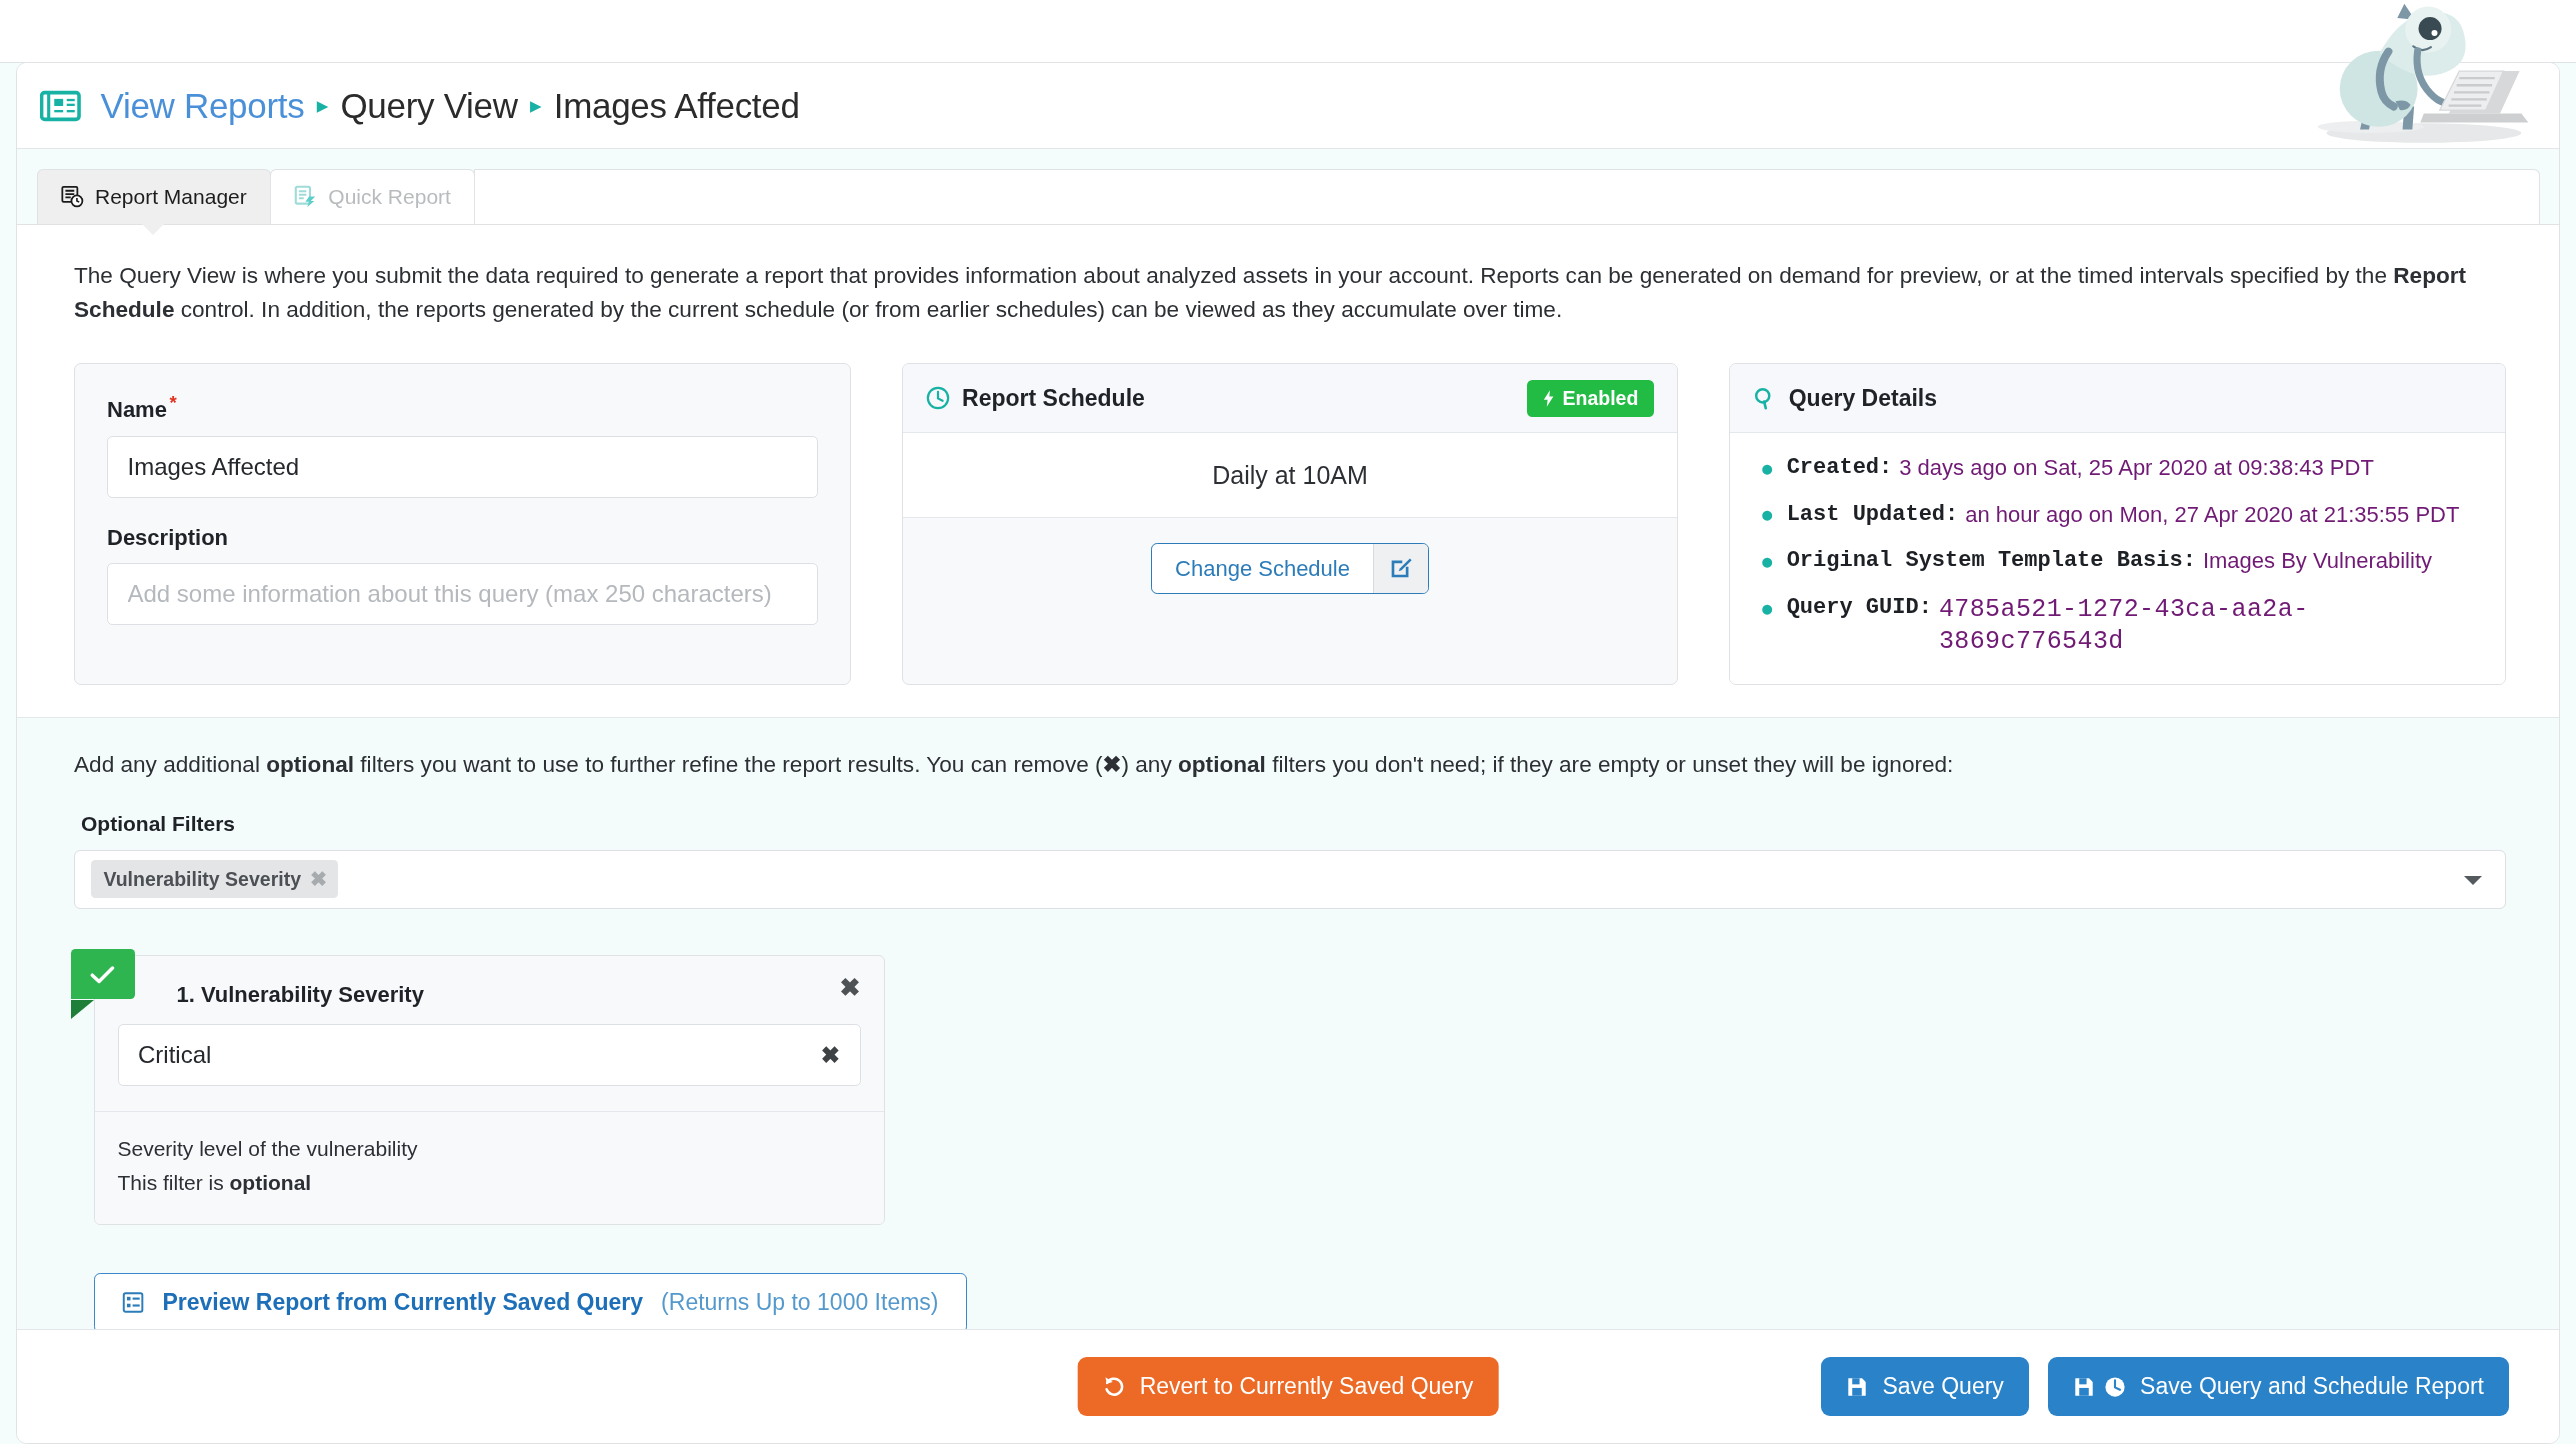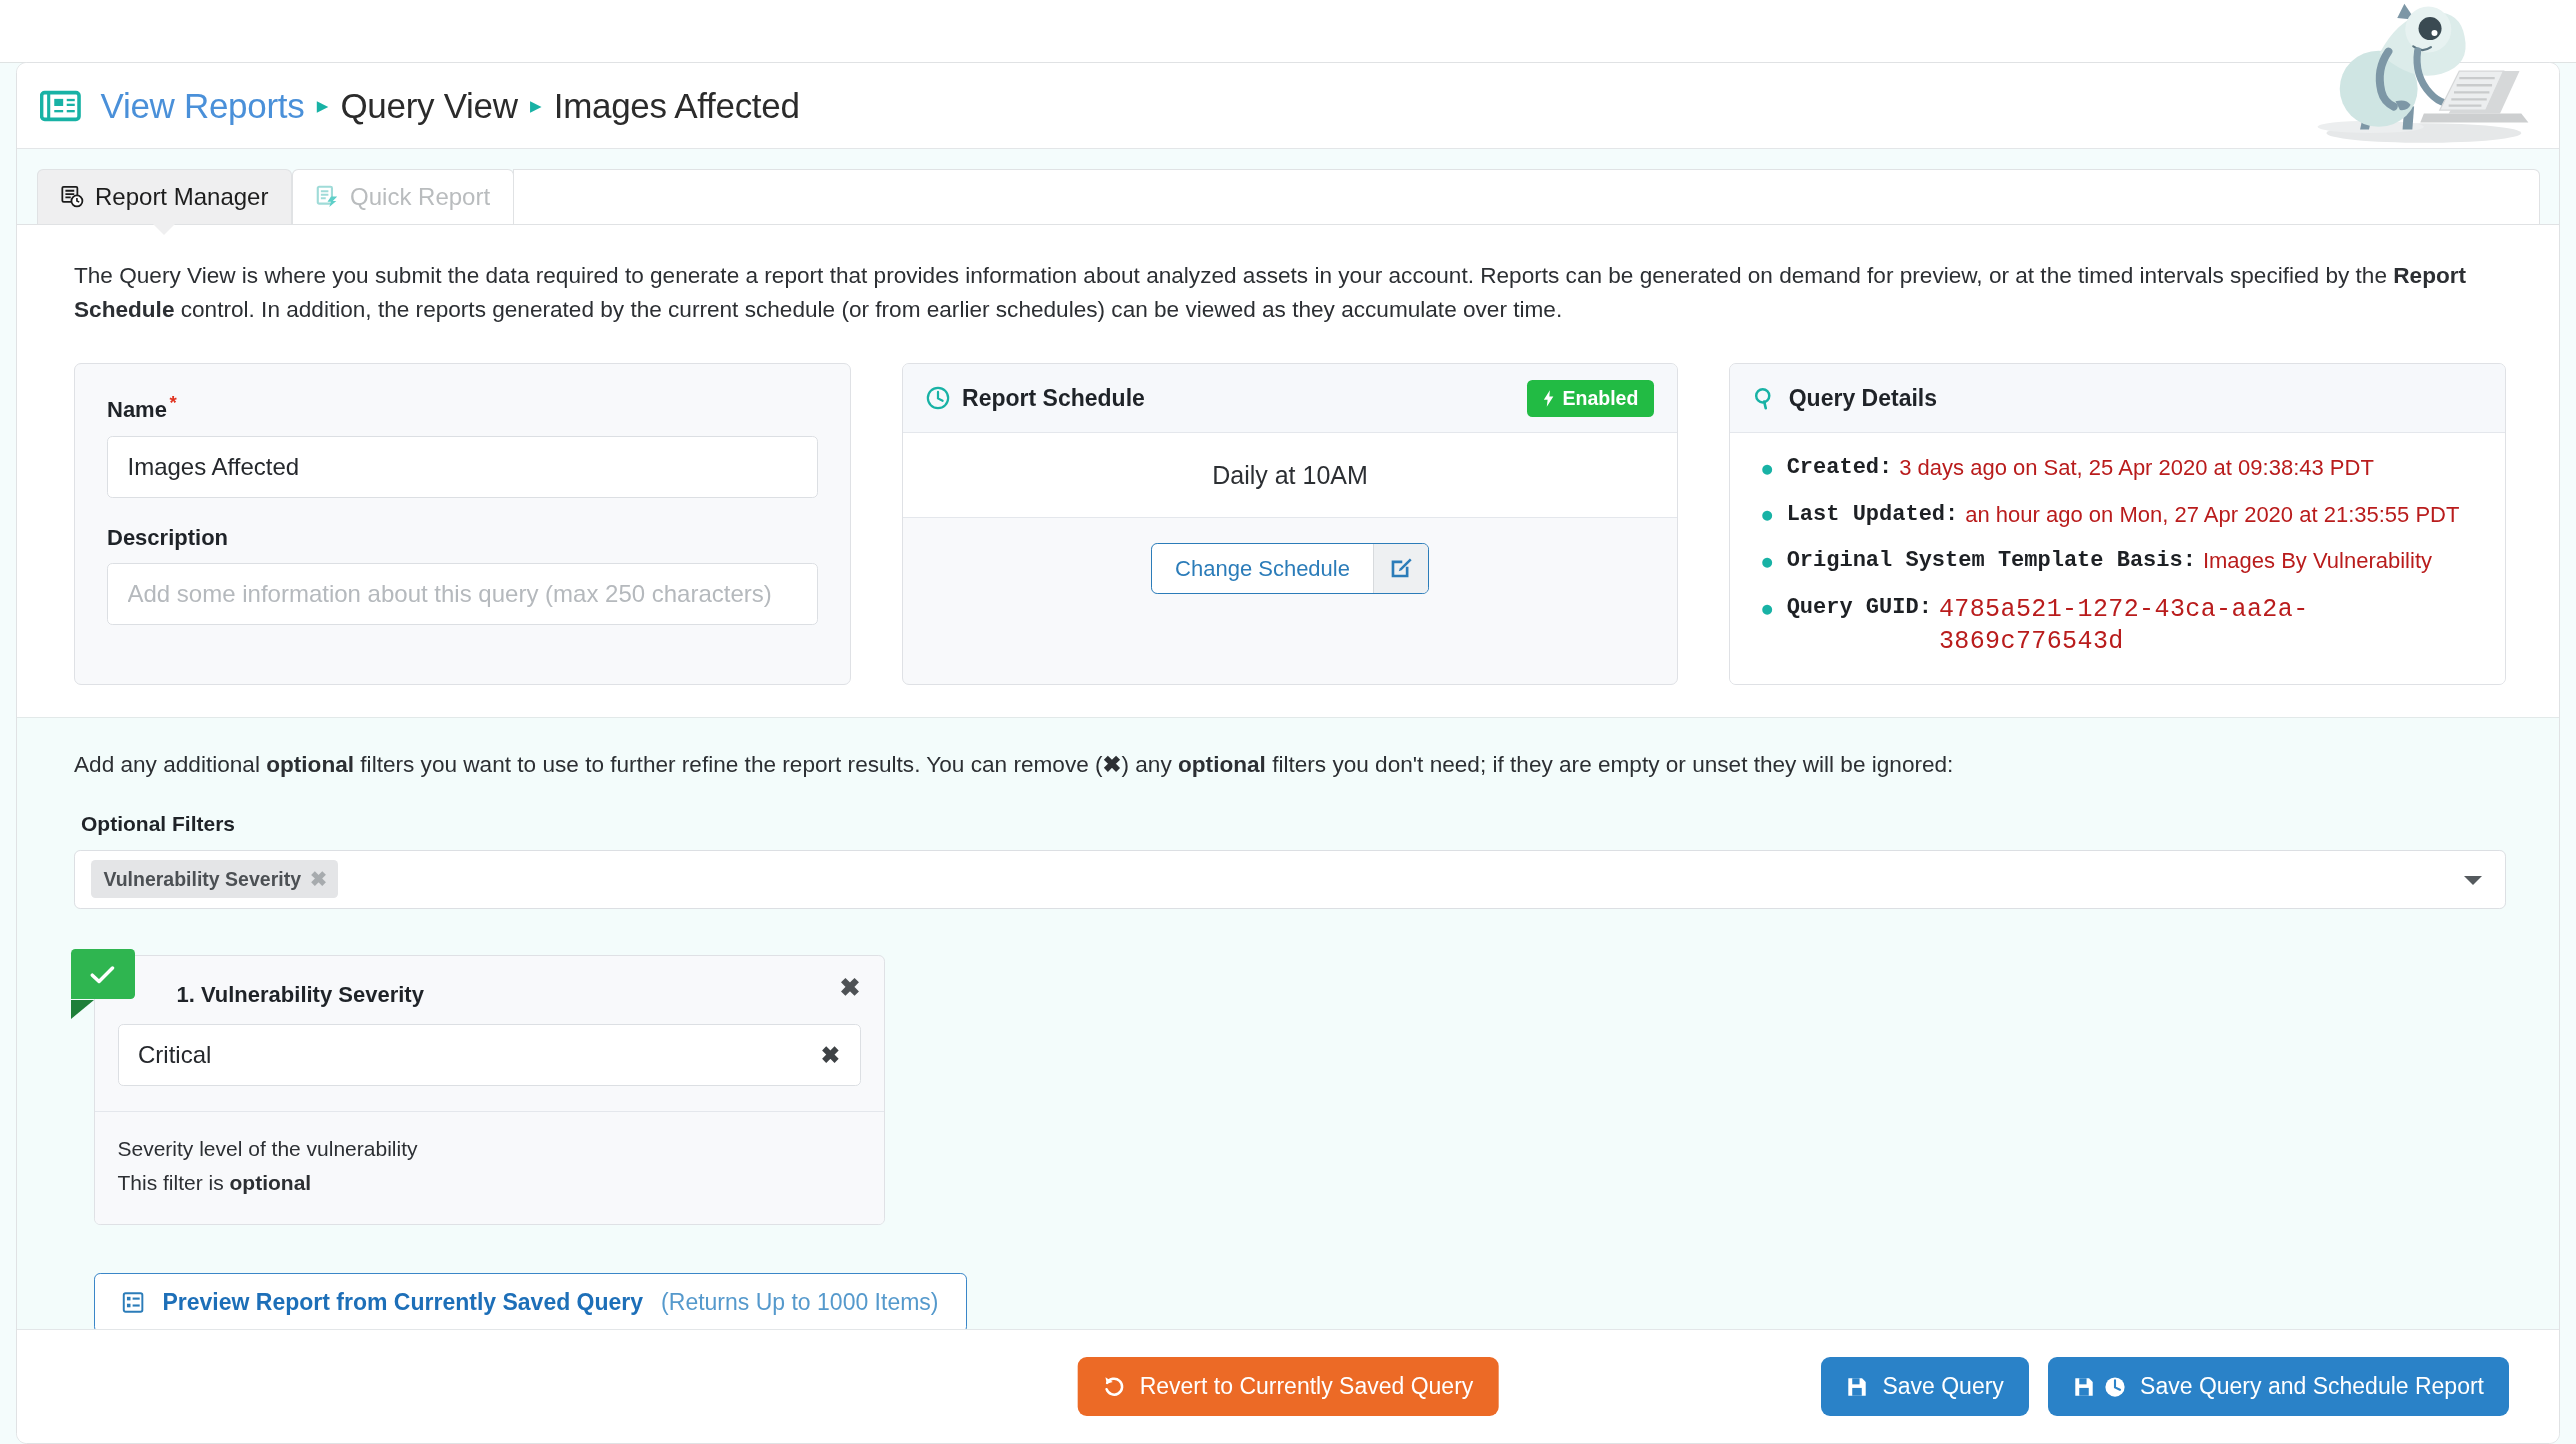--- a/index.html
+++ b/index.html
@@ -40,21 +40,21 @@
   .crumbs{ display:flex; align-items:center; font-size:35px; letter-spacing:-0.3px; }
   .crumb-link{ color:#4a90d9; font-weight:400; cursor:pointer; }
   .crumb-sep{ color:#18b2a5; margin:0 12.4px; font-size:23px; line-height:1; }
   .crumb-plain{ color:#2b2b2b; }
 
   
   .tabzone{ background:#f4fcfc; padding:19.5px 0 0 19.5px; position:relative; height:75px; }
   .tabs{ display:flex; align-items:stretch; height:55px; }
   .tab{
     display:flex; align-items:center; gap:11.5px;
-    padding:0 23px; font-size:24px; position:relative;
+    padding:0 23px; font-size:21px; position:relative;
     border:0.9px solid #e0e2e4; border-bottom:none;
     border-top-left-radius:6.2px; border-top-right-radius:6.2px;
     margin-right:-0.9px; background:#ffffff;
   }
   .tab.active{ background:#efeff0; color:#1d1d1d; }
   .tab.muted{ color:#b9bcbe; }
   .tab-caret{
     position:absolute; left:50%; margin-left:-11.5px; bottom:-11.5px;
     width:0;height:0;border-left:11.5px solid transparent;border-right:11.5px solid transparent;
     border-top:11.5px solid #efeff0;
@@ -110,21 +110,21 @@
     background:#fff;
   }
   .btn-split .lbl-part{ display:flex;align-items:center;padding:0 23px;font-size:22px;color:#2b7cb9;font-weight:400; }
   .btn-split .ico-part{ display:flex;align-items:center;justify-content:center;width:55px;background:#eef0f2;border-left:0.9px solid #d7dadd; }
 
   .det-body{ background:#fff; padding:21px 27px 23px 30px; }
   .det-li{ display:flex; align-items:flex-start; margin-bottom:18px; font-size:22px; line-height:1.3; }
   .det-li:last-child{ margin-bottom:1.8px; }
   .dot{ color:#18b2a5; font-size:23px; line-height:1; margin-right:12.4px; margin-top:2.7px; }
   .det-k{ font-weight:700; color:#1d2024; margin-right:7px; white-space:nowrap;font-family:Liberation Mono, monospace; }
-  .det-v{ color:#b91c1c; }
+  .det-v{ color:#701a75; }
   .mono{ font-family:"Liberation Mono", monospace; font-size:25px; letter-spacing:0.4px; }
 
   
   .filters-band{
     background:#f3fcfb; border-top:0.9px solid #e2e9e9; border-bottom:0.9px solid #e2e9e9;
     padding:30px 53px 44px 57px;
   }
   .filters-intro{ font-size:22.6px; color:#2c2f33; line-height:1.5; }
   .filters-intro b{ font-weight:700; }
   .sub-lbl{ font-size:21px; font-weight:700; color:#1f2328; margin:30px 0 14px 7px; }

